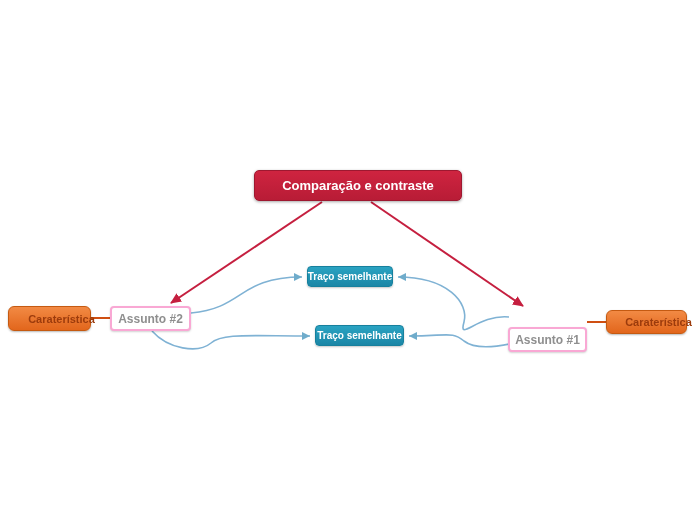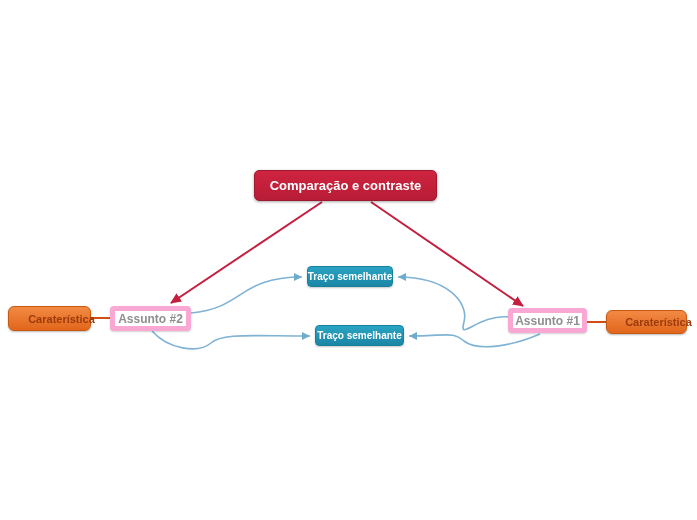--- a/index.html
+++ b/index.html
@@ -27,41 +27,41 @@
     display: flex;
     align-items: center;
     justify-content: center;
     box-sizing: border-box;
     white-space: nowrap;
     cursor: pointer;
   }
   .node-root {
     left: 254px;
     top: 170px;
-    width: 183px;
+    width: 208px;
     height: 31px;
     background: linear-gradient(#cf2440, #b81c36);
     border: 1px solid #9e1830;
     border-radius: 5px;
     box-shadow: 0 1px 3px rgba(0,0,0,0.35);
     color: #ffffff;
     font-size: 13px;
     font-weight: bold;
   }
   .node-subject {
     background: #ffffff;
-    border: 5px solid #f9a8d4;
+    border: 2px solid #f9a8d4;
     border-radius: 4px;
     box-shadow: 0 1px 2px rgba(0,0,0,0.18);
     color: #8f8f8f;
     font-size: 12px;
     font-weight: bold;
   }
   .node-subject-2 { left: 110px; top: 306px; width: 81px; height: 25px; }
-  .node-subject-1 { left: 508px; top: 308px; width: 79px; height: 25px; }
+  .node-subject-1 { left: 508px; top: 327px; width: 79px; height: 25px; }
   .node-feature {
     background: linear-gradient(#f28a44, #e2661c);
     border: 1px solid #c55a11;
     border-radius: 6px;
     box-shadow: 0 1px 2px rgba(0,0,0,0.28);
     color: #9c3b0c;
     font-size: 11px;
     font-weight: bold;
     padding-left: 24px;
   }

